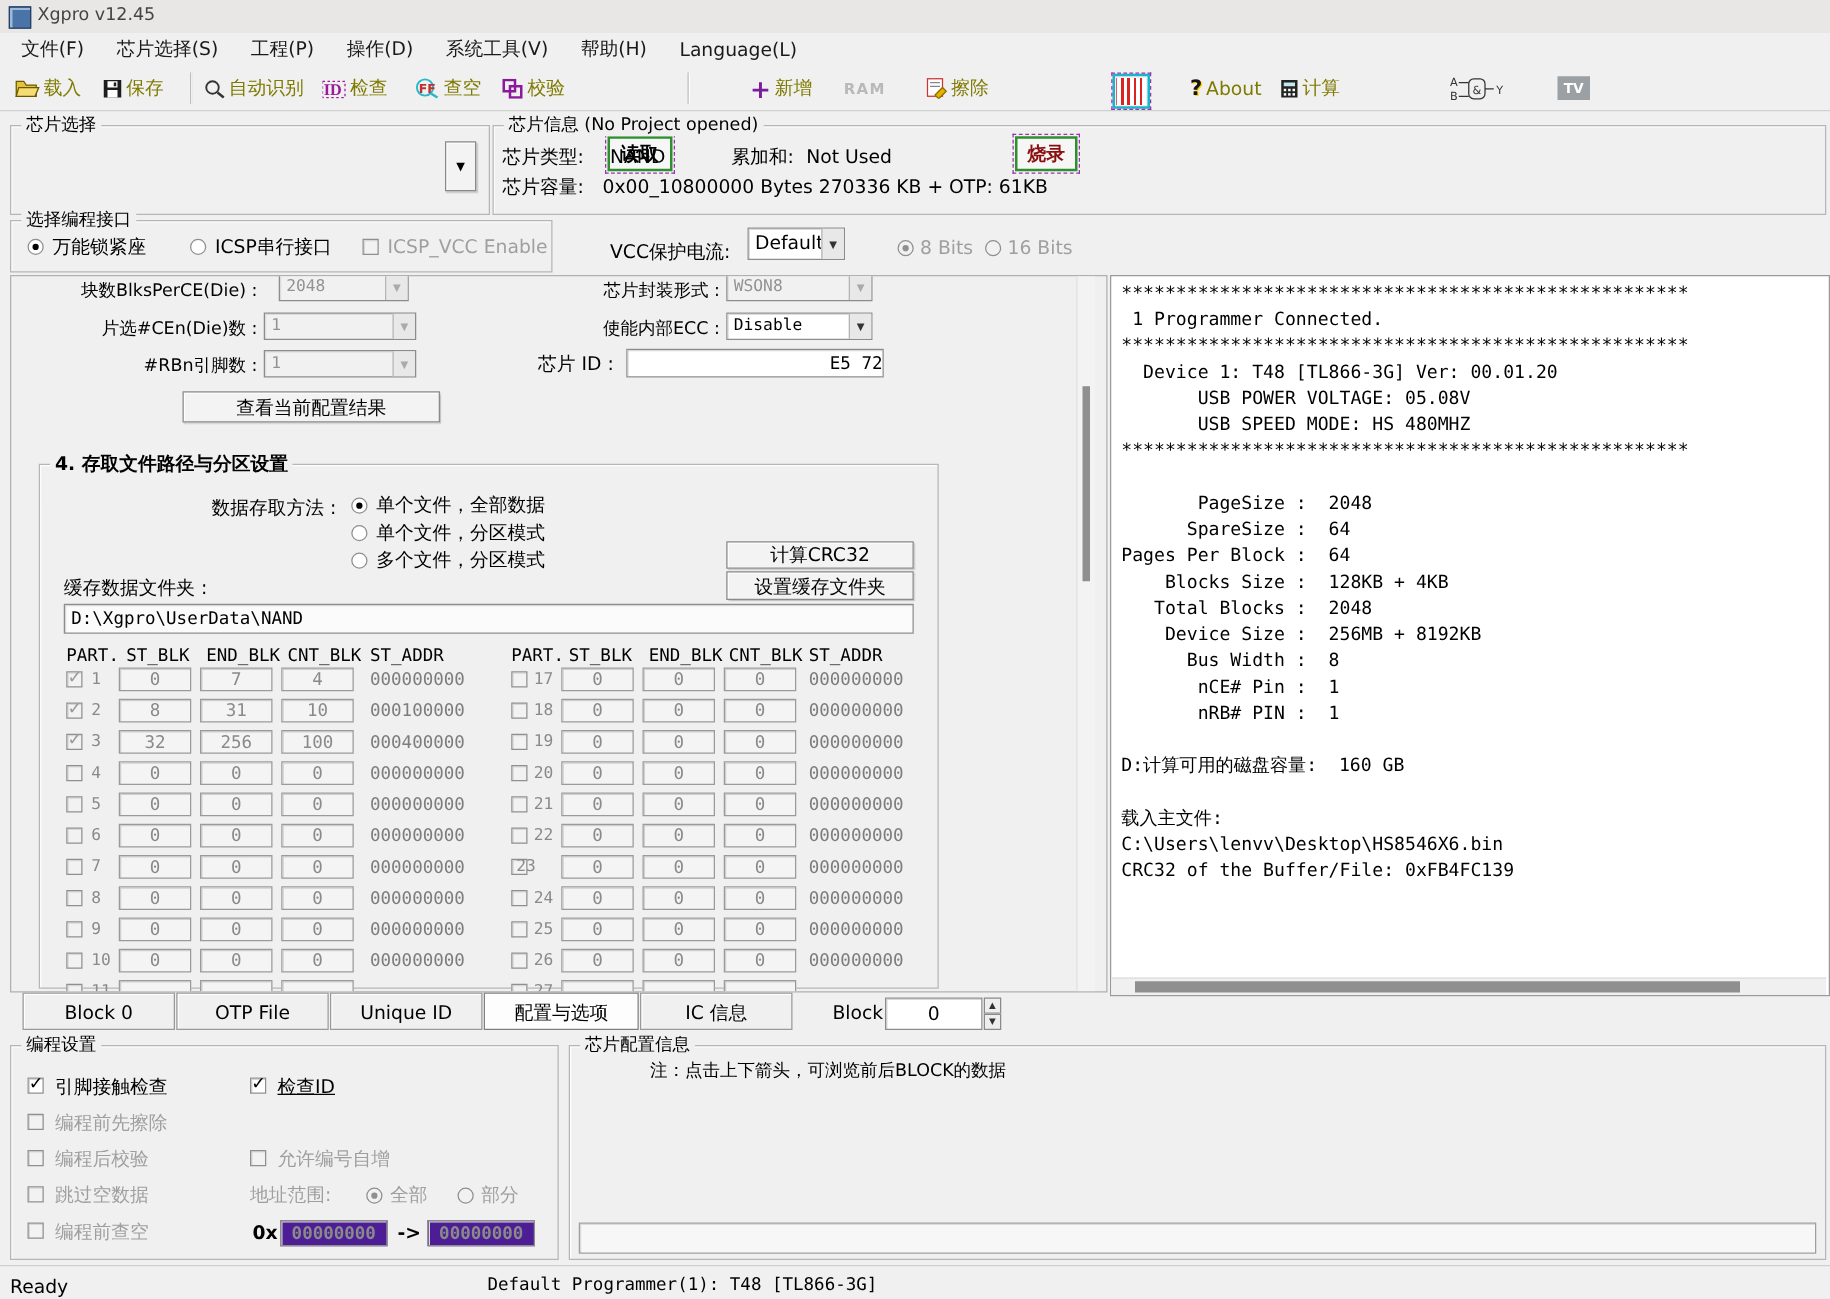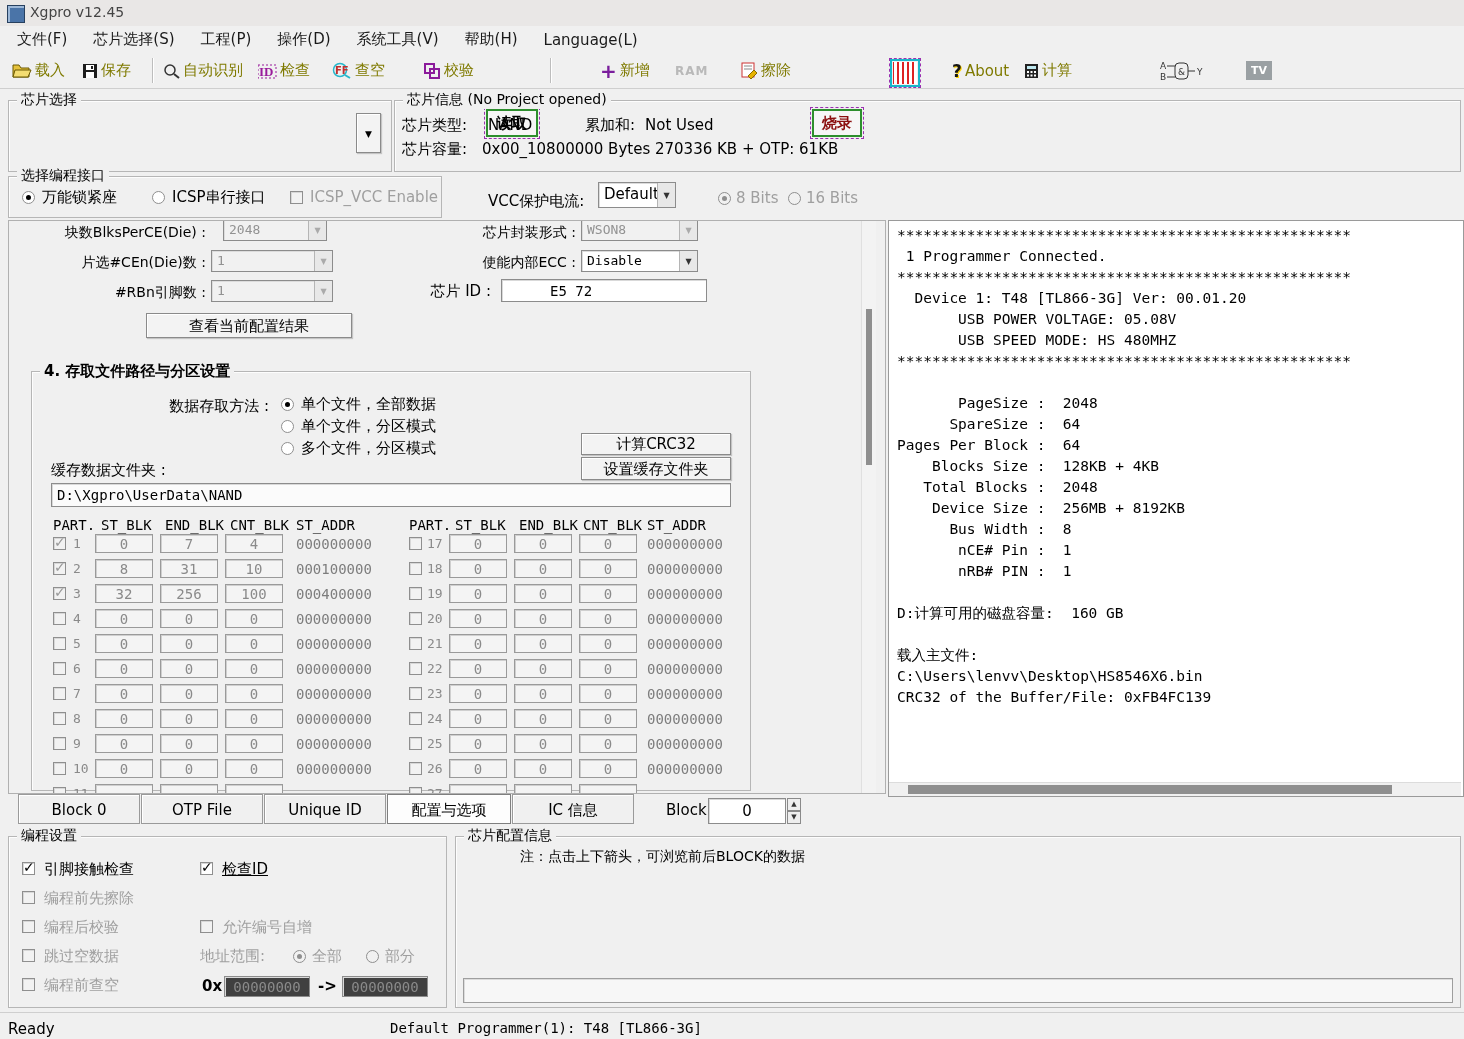--- a/index.html
+++ b/index.html
@@ -24,21 +24,21 @@
         border:2px solid #2e8f2e;outline:1px dashed #9b30b0;outline-offset:1px;font-weight:bold;font-size:15px;}
   .gray-ram{font-weight:bold;font-size:12px;color:#b9b9b9;letter-spacing:1px;}
   .chipicon{position:absolute;width:24px;height:22px;background:#fff;border:2px solid #19b6c9;outline:1px dashed #9b30b0;
         background-image:repeating-linear-gradient(90deg,#d22 0 2px,transparent 2px 5px);background-clip:content-box;padding:1px;}
   .tvicon{width:26px;height:19px;background:#9aa0a3;color:#fff;font-weight:bold;font-size:11px;text-align:center;line-height:19px;}
   .qmark{font-weight:bold;font-size:17px;color:#151515;text-shadow:1px 1px 0 #ffd400;}
   
   .grp{position:absolute;border:1px solid #b6b6b6;box-shadow:inset 1px 1px 0 #fdfdfd;}
   .grp-label{position:absolute;top:-10px;left:8px;background:#f0f0f0;padding:0 4px;font-size:14px;white-space:nowrap;}
   .box{position:absolute;border:1px solid #8c8c8c;background:#fff;box-shadow:inset 1px 1px 0 #d9d9d9;box-sizing:border-box;}
-  .box.dis{background:#404040;color:#8a8a8a;}
+  .box.dis{background:#4c1d95;color:#8a8a8a;font-weight:bold;}
   .mono{font-family:"DejaVu Sans Mono","Liberation Mono",monospace;}
   .btn{position:absolute;border:1px solid #8a8a8a;background:#f3f3f3;box-shadow:inset 1px 1px 0 #ffffff,1px 1px 1px rgba(0,0,0,.18);
        text-align:center;font-size:15px;color:#000;box-sizing:border-box;}
   .combo{position:absolute;display:flex;border:1px solid #8c8c8c;background:#fff;box-sizing:border-box;box-shadow:inset 1px 1px 0 #dcdcdc;}
   .combo .ctxt{flex:1;font-size:13px;padding:2px 5px;white-space:nowrap;overflow:hidden;}
   .combo .carr{width:17px;background:#e8e8e8;border-left:1px solid #b5b5b5;color:#333;font-size:8px;text-align:center;display:flex;align-items:center;justify-content:center;}
   .combo.dis{background:#f1f1f1;}
   .combo.dis .ctxt{color:#929292;}
   .combo.dis .carr{color:#aaa;}
   .cb{position:absolute;width:13px;height:13px;background:#fff;border:1px solid #8f8f8f;box-shadow:inset 1px 1px 0 #d7d7d7;box-sizing:border-box;}
@@ -128,21 +128,21 @@
       <span class="tlabel">检查</span>
     </div>
     <div class="titem" style="left:332px;">
       <svg width="20" height="17">
           <circle cx="8" cy="8" r="6.5" fill="none" stroke="#27b7cb" stroke-width="1.5"></circle>
           <text x="3" y="12" font-size="10" font-weight="bold" fill="#c03030">FF</text>
           <line x1="13" y1="13" x2="18" y2="16" stroke="#27b7cb" stroke-width="2"></line>
         </svg>
       <span class="tlabel">查空</span>
     </div>
-    <div class="titem" style="left:423px;">
+    <div class="titem" style="left:401px;">
       <svg width="18" height="16">
           <rect x="2" y="1" width="9" height="9" fill="none" stroke="#8b1a9b" stroke-width="2"></rect>
           <rect x="7" y="6" width="9" height="9" fill="none" stroke="#8b1a9b" stroke-width="2"></rect>
         </svg>
       <span class="tlabel">校验</span>
     </div>
     <div class="tbtn" style="left:486px;width:48px;">读取</div>
     <div class="tsep" style="left:550px;"></div>
     <div class="titem" style="left:600px;">
       <span style="font-weight:bold;font-size:20px;color:#7a1d9c;line-height:16px;">+</span>
@@ -255,21 +255,21 @@
       <span class="ctxt mono">Disable</span>
       <span class="carr">▼</span>
     </div>
 
     <span class="rlabel" style="left:0;top:63px;width:197px;">#RBn引脚数 :</span>
     <div class="combo dis" style="left:202px;top:59px;width:122px;height:22px;">
       <span class="ctxt mono">1</span>
       <span class="carr">▼</span>
     </div>
     <span class="rlabel" style="left:300px;top:61px;width:182px;font-size:15px;">芯片 ID :</span>
-    <div class="box mono" style="left:492px;top:58px;width:206px;height:23px;text-align:left;line-height:22px;font-size:14px;padding-left:48px;">E5 72</div>
+    <div class="box mono" style="left:492px;top:58px;width:206px;height:23px;text-align:right;line-height:22px;font-size:14px;padding-left:48px;">E5 72</div>
 
     <div class="btn" style="left:137px;top:92px;width:206px;height:25px;line-height:24px;">查看当前配置结果</div>
 
     <div class="grp" style="left:22px;top:150px;width:718px;height:418px;">
       <span class="grp-label" style="font-weight:bold;font-size:15px;">4. 存取文件路径与分区设置</span>
     </div>
     <span class="rlabel" style="left:100px;top:176px;width:160px;font-size:15px;">数据存取方法 :</span>
     <span class="radio sel" style="left:272px;top:177px;"></span>
     <span class="lbl" style="left:292px;top:174px;">单个文件，全部数据</span>
     <span class="radio" style="left:272px;top:199px;"></span>
@@ -389,21 +389,21 @@
         <span class="pbox" style="left: 505px; top: 413px;">0</span>
         <span class="pbox" style="left: 570px; top: 413px;">0</span>
         <span class="paddr" style="left: 638px; top: 415px;">000000000</span>
         <span class="cb dis" style="left: 400px; top: 441px;"></span>
         <span class="prow-num mono" style="left: 418px; top: 440px;">22</span>
         <span class="pbox" style="left: 440px; top: 438px;">0</span>
         <span class="pbox" style="left: 505px; top: 438px;">0</span>
         <span class="pbox" style="left: 570px; top: 438px;">0</span>
         <span class="paddr" style="left: 638px; top: 440px;">000000000</span>
         <span class="cb dis" style="left: 400px; top: 466px;"></span>
-        <span class="prow-num mono" style="left: 418px; top: 465px;">23</span>
+        <span class="prow-num mono" style="left: 404px; top: 465px;">23</span>
         <span class="pbox" style="left: 440px; top: 463px;">0</span>
         <span class="pbox" style="left: 505px; top: 463px;">0</span>
         <span class="pbox" style="left: 570px; top: 463px;">0</span>
         <span class="paddr" style="left: 638px; top: 465px;">000000000</span>
         <span class="cb dis" style="left: 400px; top: 491px;"></span>
         <span class="prow-num mono" style="left: 418px; top: 490px;">24</span>
         <span class="pbox" style="left: 440px; top: 488px;">0</span>
         <span class="pbox" style="left: 505px; top: 488px;">0</span>
         <span class="pbox" style="left: 570px; top: 488px;">0</span>
         <span class="paddr" style="left: 638px; top: 490px;">000000000</span>

